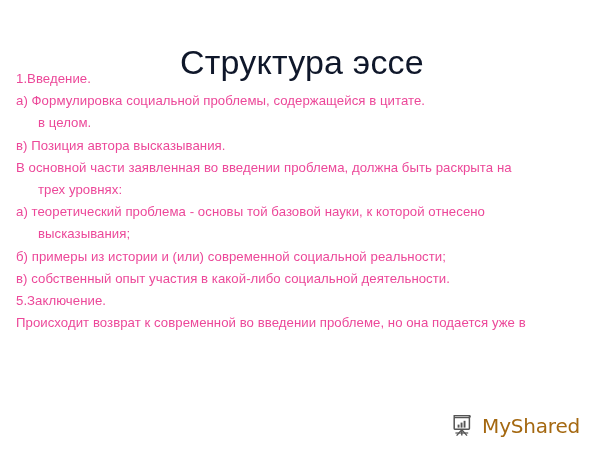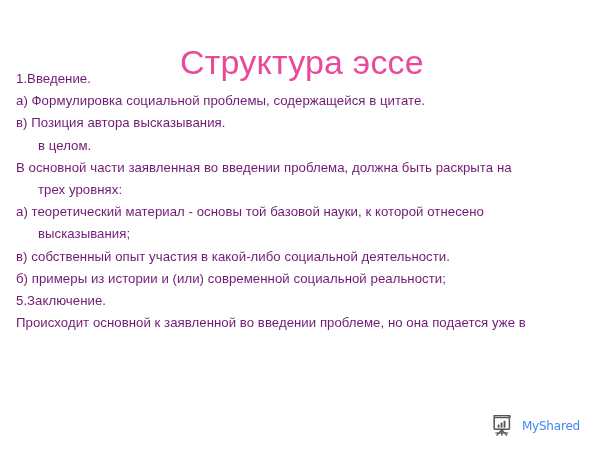--- a/index.html
+++ b/index.html
@@ -30,38 +30,38 @@
     position: absolute;
     top: 18px;
     left: 0;
     width: 604px;
     text-align: center;
     font-family: "Liberation Sans", sans-serif;
     font-size: 34px;
     font-weight: 400;
     line-height: 42px;
     letter-spacing: 0.2px;
-    color: #ec4899;
+    color: #0f172a;
     white-space: nowrap;
   }
 
   
   .body-block {
     position: absolute;
     top: 68px;
     left: 16px;
     width: 578px;
   }
 
   .line {
     font-family: "Liberation Sans", sans-serif;
     font-size: 13.2px;
     font-weight: 400;
     line-height: 22.2px;
-    color: #701a75;
+    color: #ec4899;
     white-space: nowrap;
     letter-spacing: 0.05px;
   }
 
   .line.indent {
     padding-left: 22px;
   }
 
   
   .watermark {
@@ -76,49 +76,49 @@
 
   .watermark-icon {
     width: 26px;
     height: 26px;
     display: block;
     flex: 0 0 auto;
   }
 
   .watermark-label {
     font-family: "DejaVu Sans", sans-serif;
-    font-size: 12px;
+    font-size: 20px;
     font-weight: 400;
-    color: #3b82f6;
+    color: #a16207;
     letter-spacing: -0.2px;
     line-height: 22px;
     white-space: nowrap;
   }
 </style>
 </head>
 <body>
 
 <div class="slide">
 
   <h1 class="slide-title">Структура эссе</h1>
 
   <div class="body-block">
 
   <div class="line">1.Введение.</div>
       <div class="line">а) Формулировка социальной проблемы, содержащейся в цитате.</div>
+      <div class="line indent">в целом.</div>
       <div class="line">в) Позиция автора высказывания.</div>
-      <div class="line indent">в целом.</div>
       <div class="line">В основной части заявленная во введении проблема, должна быть раскрыта на</div>
       <div class="line indent">трех уровнях:</div>
-      <div class="line">а) теоретический материал - основы той базовой науки, к которой отнесено</div>
+      <div class="line">а) теоретический проблема - основы той базовой науки, к которой отнесено</div>
       <div class="line indent">высказывания;</div>
+      <div class="line">б) примеры из истории и (или) современной социальной реальности;</div>
       <div class="line">в) собственный опыт участия в какой-либо социальной деятельности.</div>
-      <div class="line">б) примеры из истории и (или) современной социальной реальности;</div>
       <div class="line">5.Заключение.</div>
-      <div class="line">Происходит основной к заявленной во введении проблеме, но она подается уже в</div>
+      <div class="line">Происходит возврат к современной во введении проблеме, но она подается уже в</div>
     </div>
 
   <div class="watermark">
     <span class="watermark-icon">
       <svg viewBox="0 0 26 26" width="26" height="26" aria-hidden="true">
         <g fill="none" stroke="#4f4f4f" stroke-width="1.5">
 
           <rect x="4.2" y="4.6" width="15.2" height="11.6" rx="0.6"></rect>
 
           <path d="M4.2 4.6 L4.2 2.6 L19.4 2.6 L19.4 4.6" stroke-width="1.4"></path>

